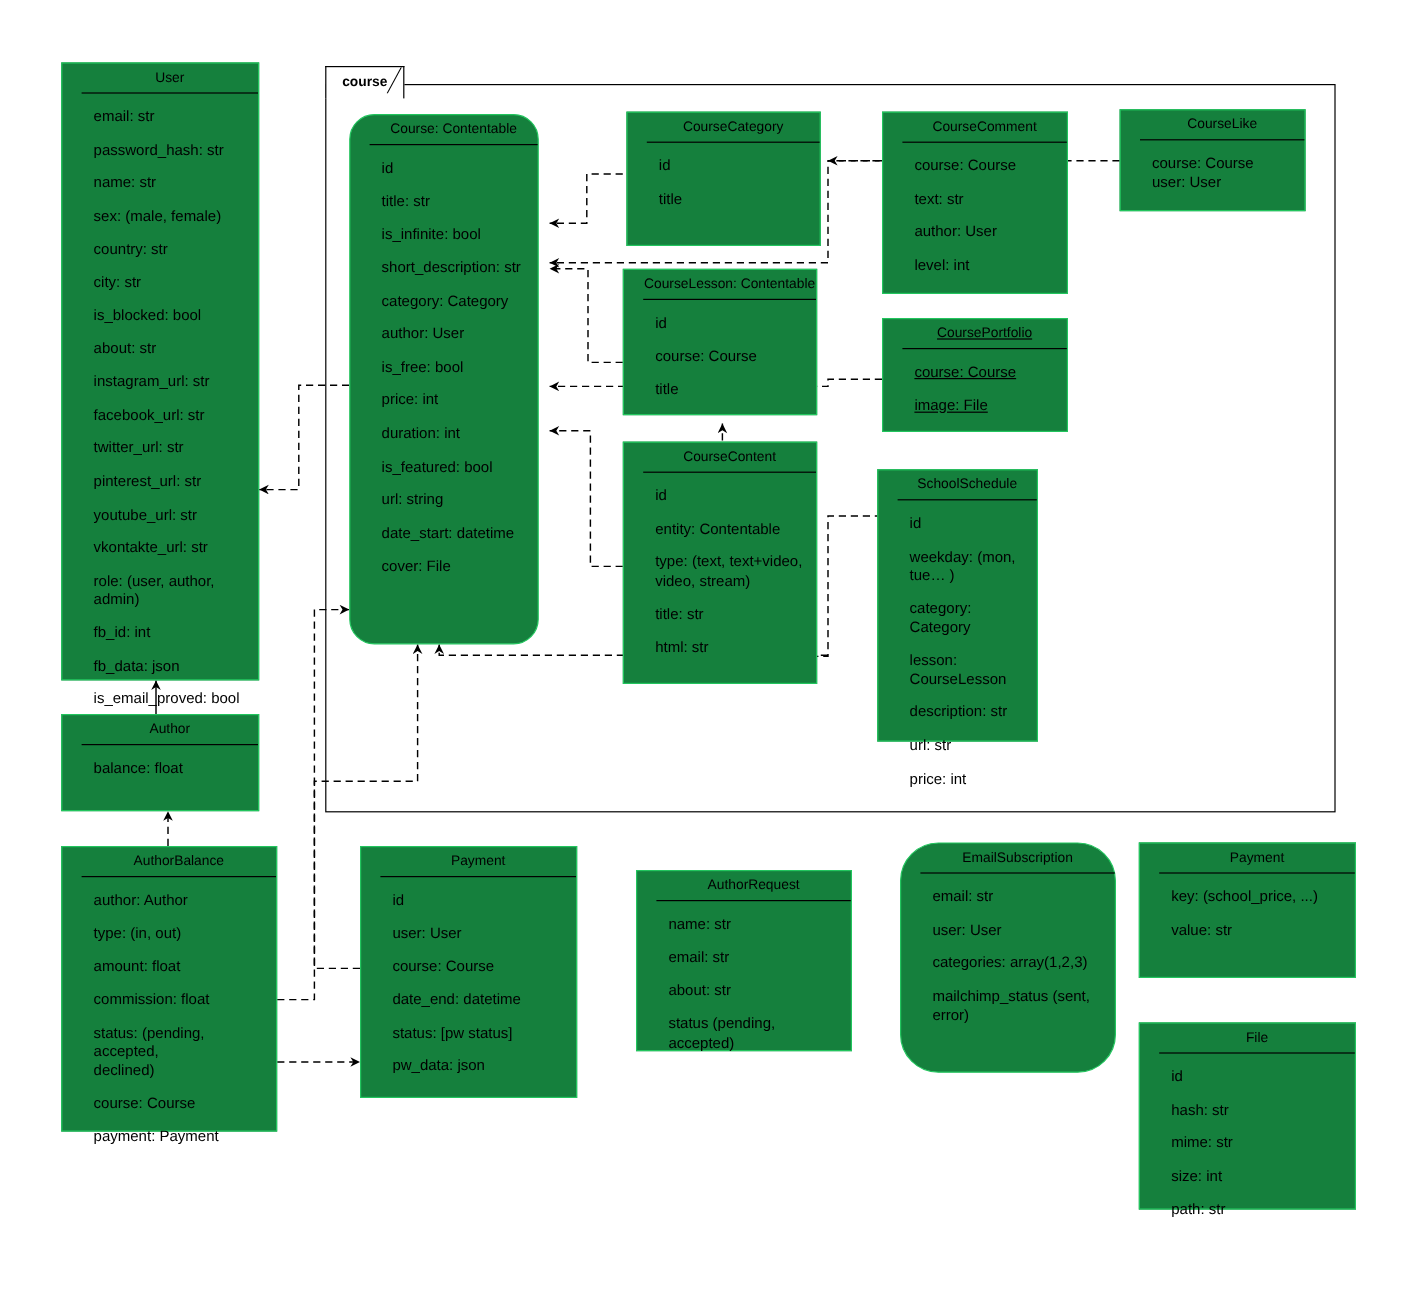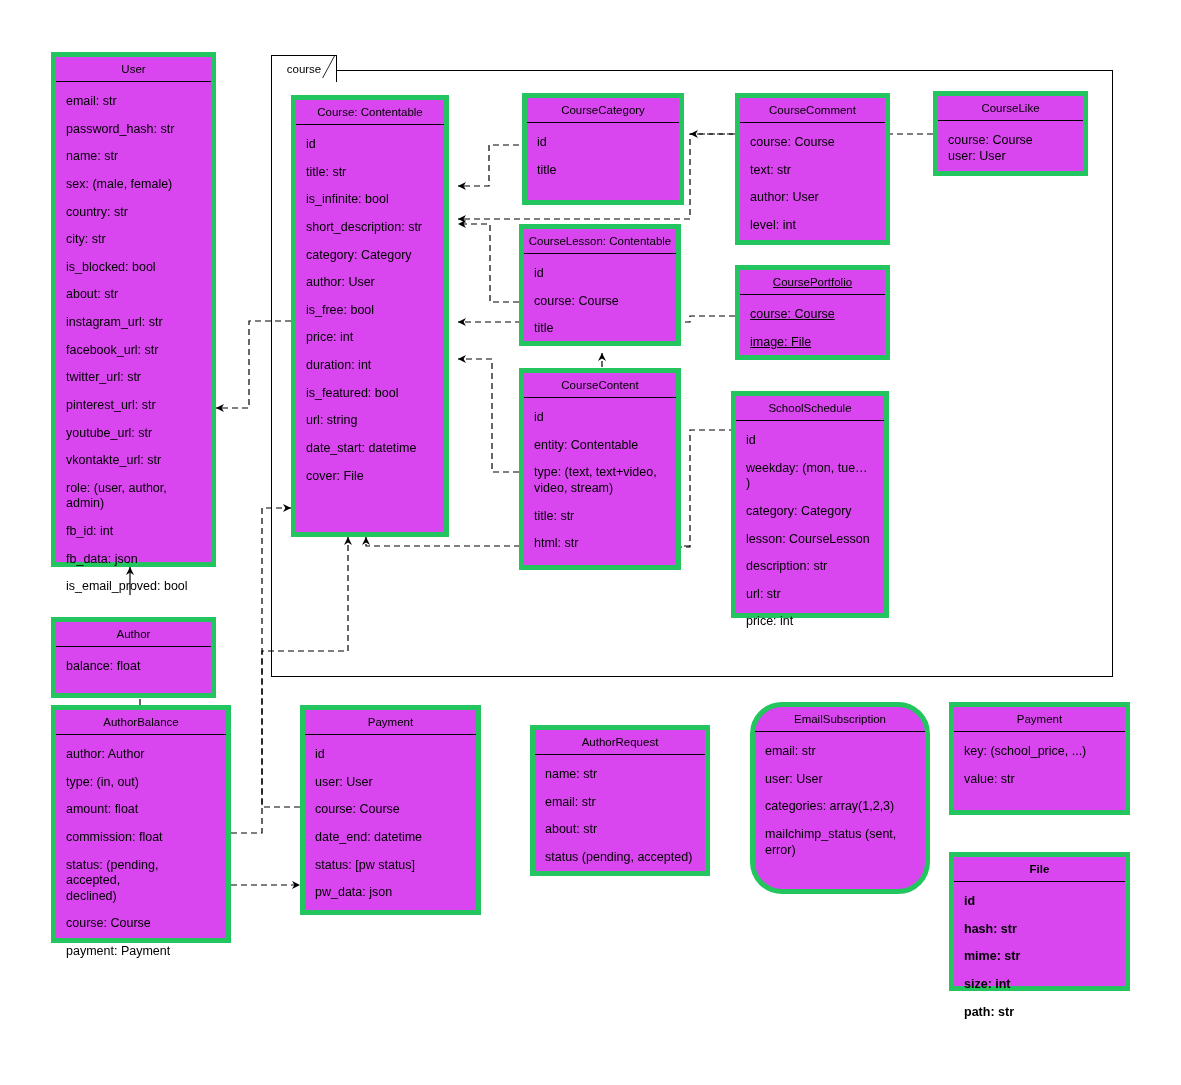--- a/index.html
+++ b/index.html
@@ -5,35 +5,35 @@
   html,body{margin:0;padding:0;background:#ffffff;}
   body{font-family:"Liberation Sans","DejaVu Sans",sans-serif;color:#000;}
   #canvas{position:relative;width:1181px;height:1085px;background:#fff;overflow:hidden;}
   svg.wires{position:absolute;left:0;top:0;width:1181px;height:1085px;pointer-events:none;}
 
   .pkg{position:absolute;border:1px solid #000;background:transparent;}
   .pkg-tab{position:absolute;border:1px solid #000;border-bottom:none;background:#fff;
            display:flex;align-items:center;justify-content:center;font-size:11.5px;}
   .pkg-tab .cutline{position:absolute;right:0px;top:0px;width:20px;height:22px;}
 
-  .cls{position:absolute;border:5px solid #22c55e;background:#d946ef;box-sizing:border-box;}
+  .cls{position:absolute;border:1px solid #22c55e;background:#15803d;box-sizing:border-box;padding-left:16px;}
   .cls-title{height:24px;line-height:24px;text-align:center;font-size:11.5px;
              border-bottom:1px solid #000;white-space:nowrap;overflow:hidden;}
   .cls-body{padding:12px 10px 10px 10px;font-size:12.5px;line-height:1.25;box-sizing:border-box;}
   .attr{margin-bottom:12px;white-space:pre-line;}
   .attr:last-child{margin-bottom:0;}
   .compact .attr{margin-bottom:0;}
 </style>
 </head>
 <body>
 
 <div id="canvas">
 
   <div class="pkg" style="left:271px;top:70px;width:840px;height:605px;"></div>
-  <div class="pkg-tab" style="left:271px;top:55px;width:64px;height:26px;">
+  <div class="pkg-tab" style="left:271px;top:55px;width:64px;height:26px;font-weight:bold;">
     <span>course</span>
     <svg class="cutline" viewBox="0 0 20 26">
       <polygon points="20,0 20,26 6,26" fill="#ffffff" stroke="none"></polygon>
       <line x1="20" y1="0" x2="6" y2="26" stroke="#000" stroke-width="1"></line>
     </svg>
   </div>
 
   <svg class="wires" viewBox="0 0 1181 1085">
     <defs>
       <marker id="oarrow" markerWidth="10" markerHeight="10" refX="9" refY="4" orient="auto" markerUnits="userSpaceOnUse">
@@ -93,42 +93,42 @@
       <div class="attr">pinterest_url: str</div>
       <div class="attr">youtube_url: str</div>
       <div class="attr">vkontakte_url: str</div>
       <div class="attr">role: (user, author, admin)</div>
       <div class="attr">fb_id: int</div>
       <div class="attr">fb_data: json</div>
       <div class="attr">is_email_proved: bool</div>
     </div>
   </div>
 
-  <div class="cls" style="left:51px;top:595px;width:165px;height:81px;margin-top:22px;">
+  <div class="cls" style="left:51px;top:595px;width:165px;height:81px;">
     <div class="cls-title">Author</div>
     <div class="cls-body">
       <div class="attr">balance: float</div>
     </div>
   </div>
 
   <div class="cls" style="left:51px;top:705px;width:180px;height:238px;">
     <div class="cls-title">AuthorBalance</div>
     <div class="cls-body">
       <div class="attr">author: Author</div>
       <div class="attr">type: (in, out)</div>
       <div class="attr">amount: float</div>
       <div class="attr">commission: float</div>
       <div class="attr">status: (pending, accepted,
 declined)</div>
       <div class="attr">course: Course</div>
       <div class="attr">payment: Payment</div>
     </div>
   </div>
 
-  <div class="cls" style="left:291px;top:95px;width:158px;height:442px;">
+  <div class="cls" style="left:291px;top:95px;width:158px;height:442px;border-radius:21px;">
     <div class="cls-title">Course: Contentable</div>
     <div class="cls-body">
       <div class="attr">id</div>
       <div class="attr">title: str</div>
       <div class="attr">is_infinite: bool</div>
       <div class="attr">short_description: str</div>
       <div class="attr">category: Category</div>
       <div class="attr">author: User</div>
       <div class="attr">is_free: bool</div>
       <div class="attr">price: int</div>
@@ -188,21 +188,21 @@
   </div>
 
   <div class="cls" style="left:933px;top:91px;width:155px;height:85px;">
     <div class="cls-title">CourseLike</div>
     <div class="cls-body compact">
       <div class="attr">course: Course
 user: User</div>
     </div>
   </div>
 
-  <div class="cls" style="left:731px;top:391px;width:158px;height:227px;">
+  <div class="cls" style="left:731px;top:391px;width:134px;height:227px;">
     <div class="cls-title">SchoolSchedule</div>
     <div class="cls-body">
       <div class="attr">id</div>
       <div class="attr">weekday: (mon, tue… )</div>
       <div class="attr">category: Category</div>
       <div class="attr">lesson: CourseLesson</div>
       <div class="attr">description: str</div>
       <div class="attr">url: str</div>
       <div class="attr">price: int</div>
     </div>
@@ -241,21 +241,21 @@
   </div>
 
   <div class="cls" style="left:949px;top:702px;width:181px;height:113px;">
     <div class="cls-title">Payment</div>
     <div class="cls-body">
       <div class="attr">key: (school_price, ...)</div>
       <div class="attr">value: str</div>
     </div>
   </div>
 
-  <div class="cls" style="left:949px;top:852px;width:181px;height:139px;font-weight:bold;">
+  <div class="cls" style="left:949px;top:852px;width:181px;height:156px;">
     <div class="cls-title">File</div>
     <div class="cls-body">
       <div class="attr">id</div>
       <div class="attr">hash: str</div>
       <div class="attr">mime: str</div>
       <div class="attr">size: int</div>
       <div class="attr">path: str</div>
     </div>
   </div>
 

